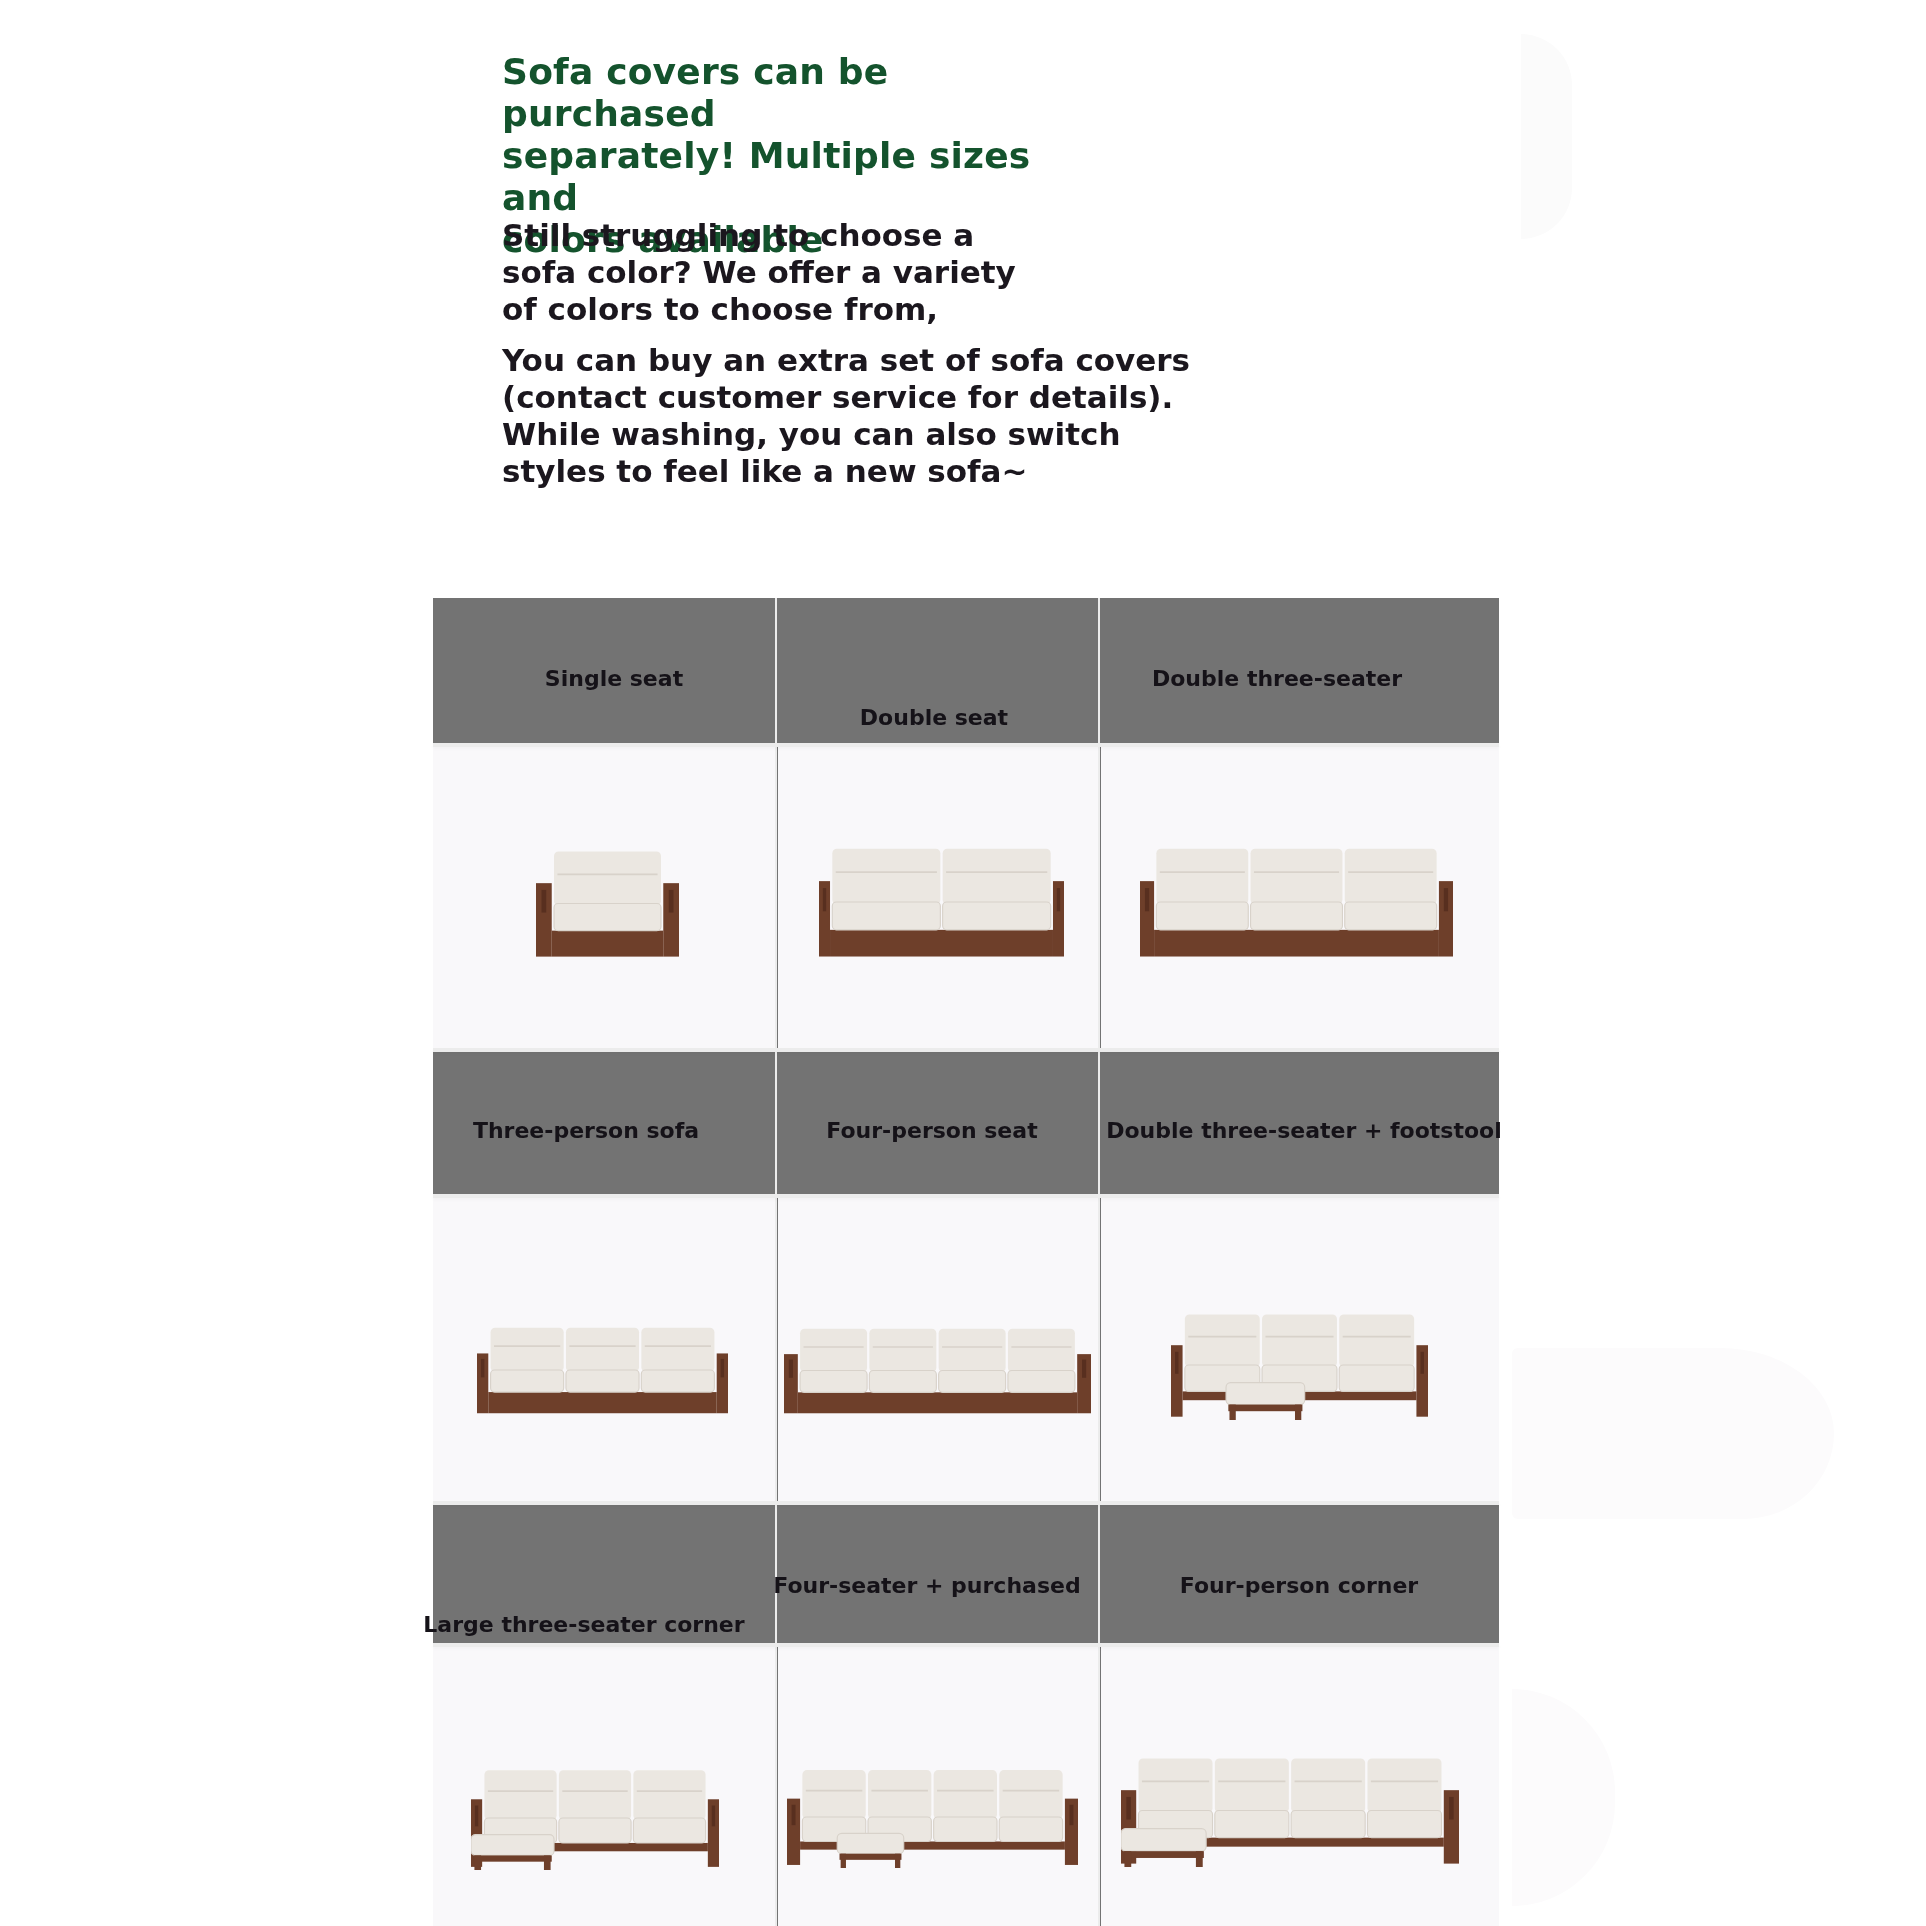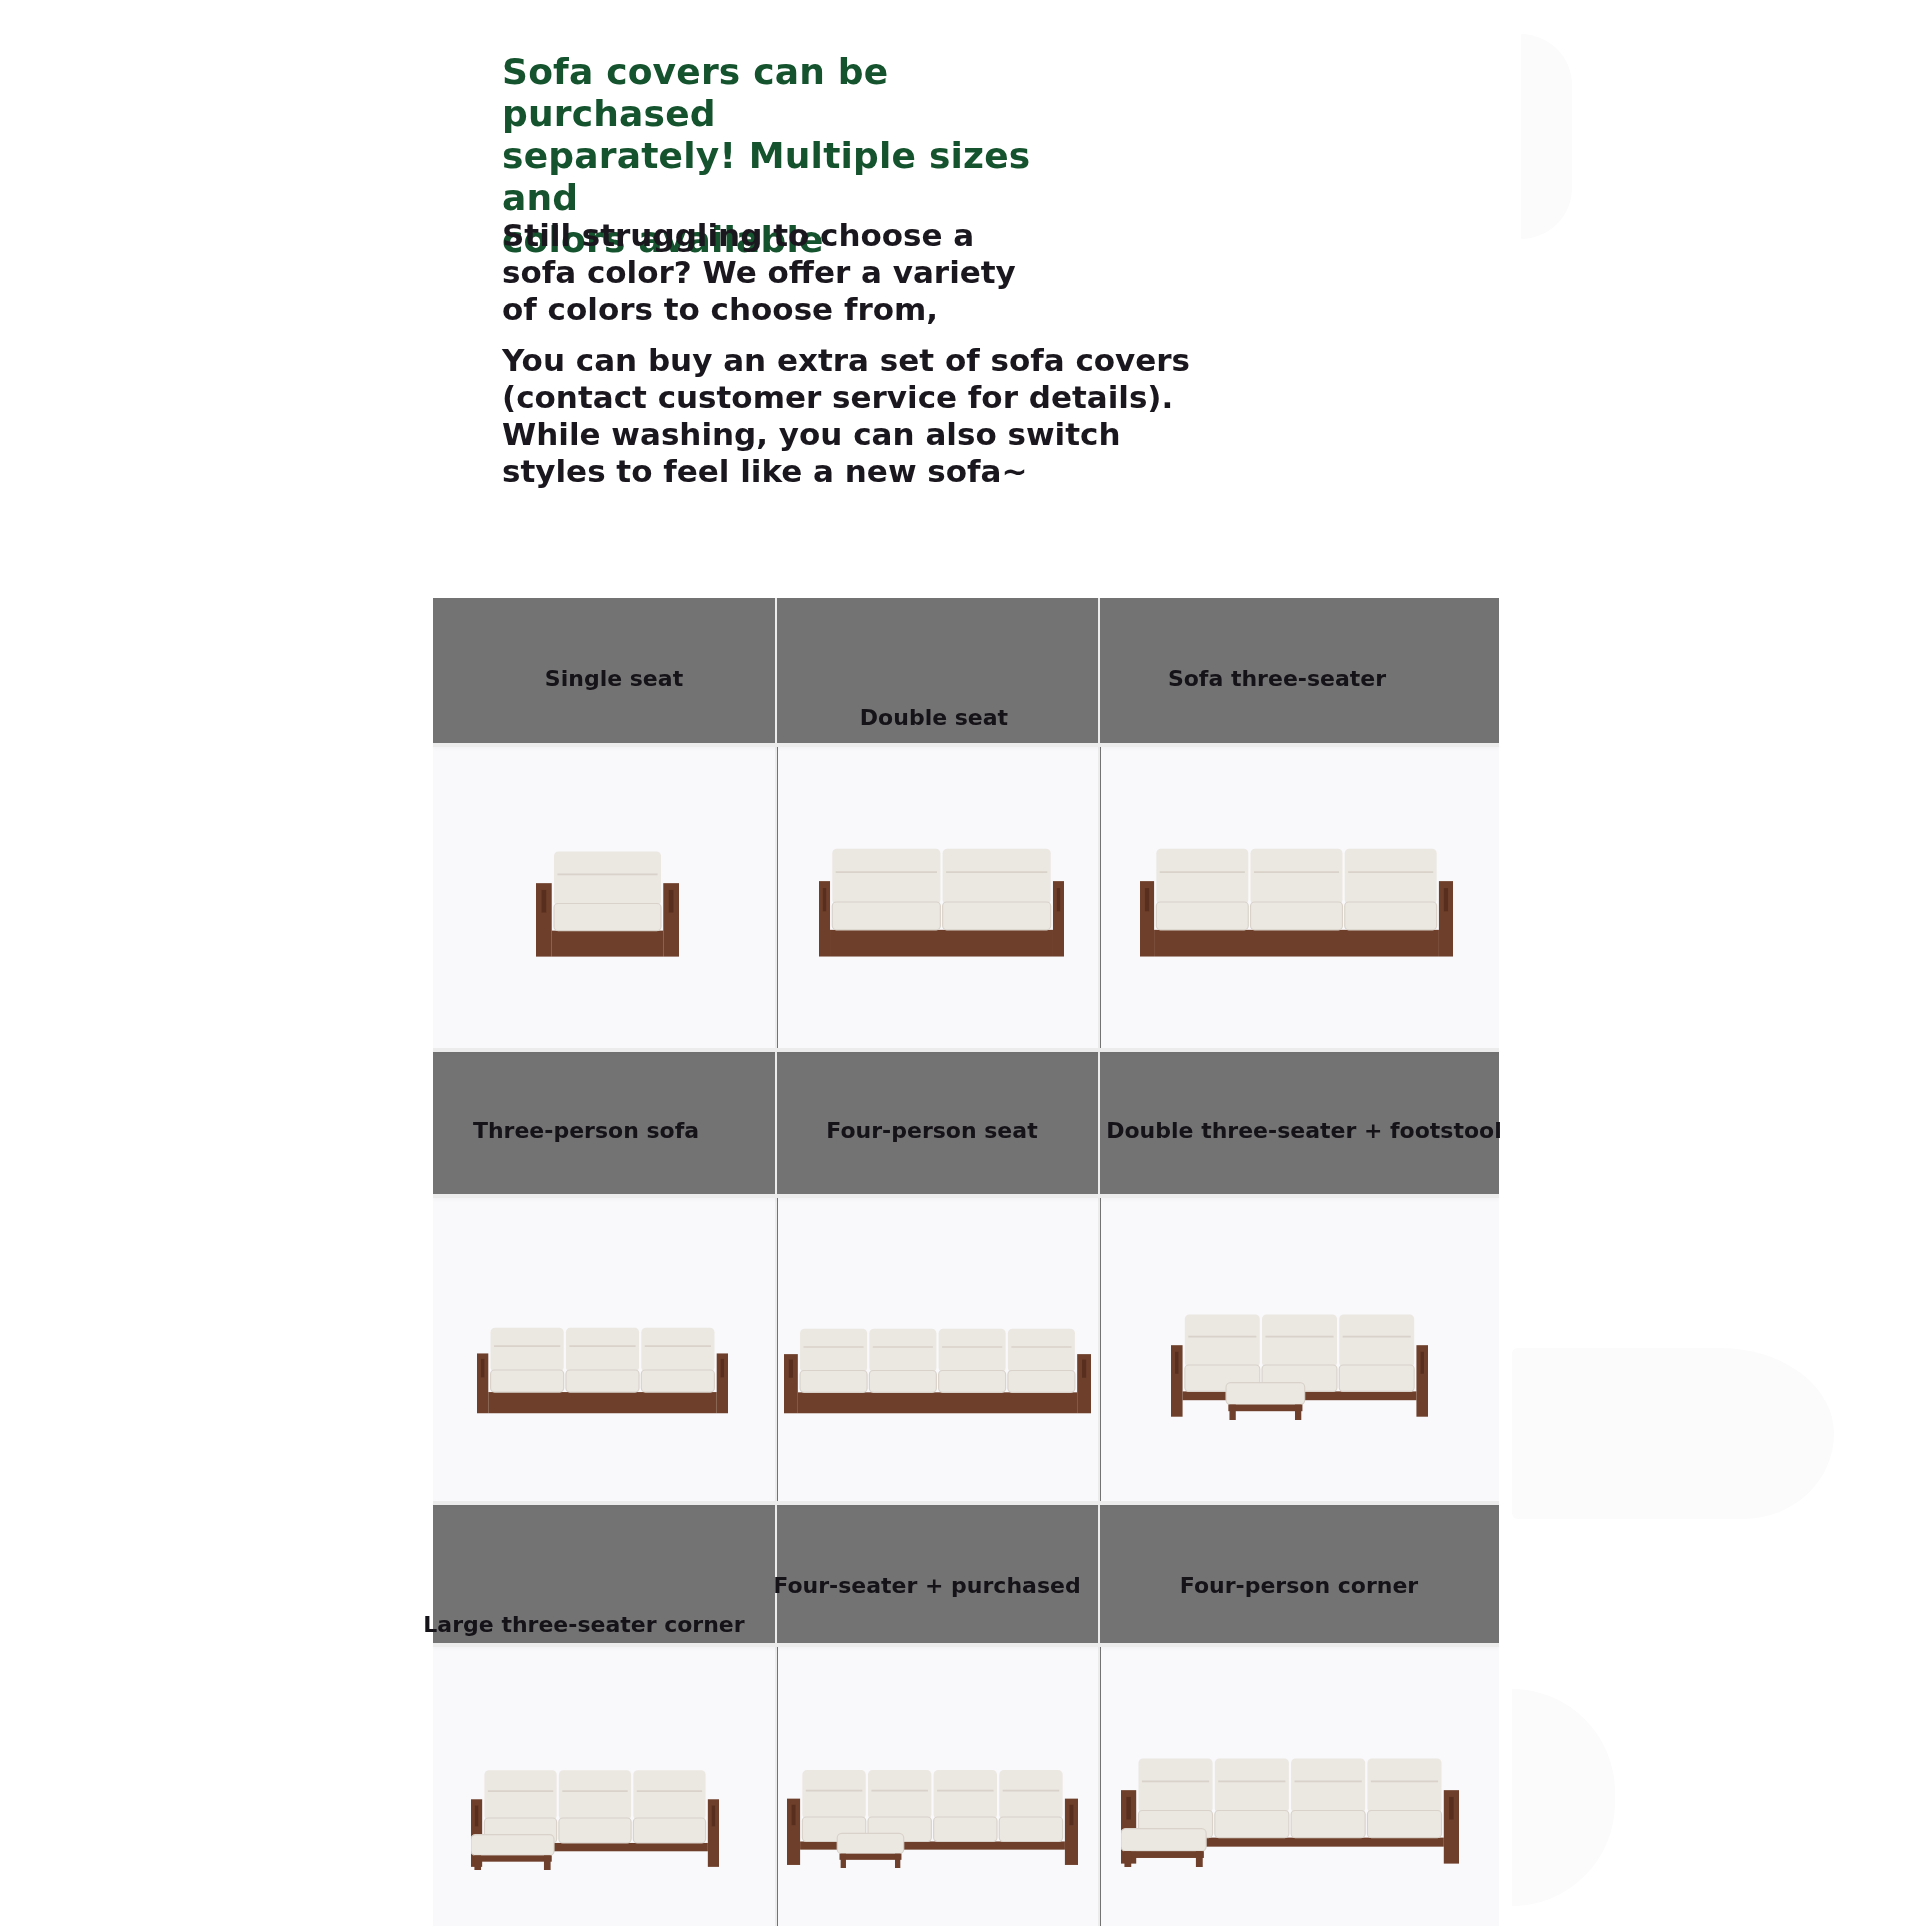--- a/index.html
+++ b/index.html
@@ -83,21 +83,21 @@
   <div class="vline" style="left:342px;"></div>
   <div class="vline" style="left:665px;"></div>
   <div class="hline" style="top:145px;"></div>
   <div class="hline" style="top:450px;"></div>
   <div class="hline" style="top:596px;"></div>
   <div class="hline" style="top:903px;"></div>
   <div class="hline" style="top:1045px;"></div>
 
   <div class="cell-label" style="left:181px;top:67px;">Single seat</div>
   <div class="cell-label" style="left:501px;top:67px;margin-top:39px;">Double seat</div>
-  <div class="cell-label" style="left:844px;top:67px;">Sofa three-seater</div>
+  <div class="cell-label" style="left:844px;top:67px;">Double three-seater</div>
 
   <div class="cell-label" style="left:153px;top:519px;">Three-person sofa</div>
   <div class="cell-label" style="left:499px;top:519px;">Four-person seat</div>
   <div class="cell-label" style="left:871px;top:519px;">Double three-seater + footstool</div>
 
   <div class="cell-label" style="left:151px;top:1013px;">Large three-seater corner</div>
   <div class="cell-label" style="left:494px;top:974px;">Four-seater + purchased</div>
   <div class="cell-label" style="left:866px;top:974px;">Four-person corner</div>
 </section>
 

